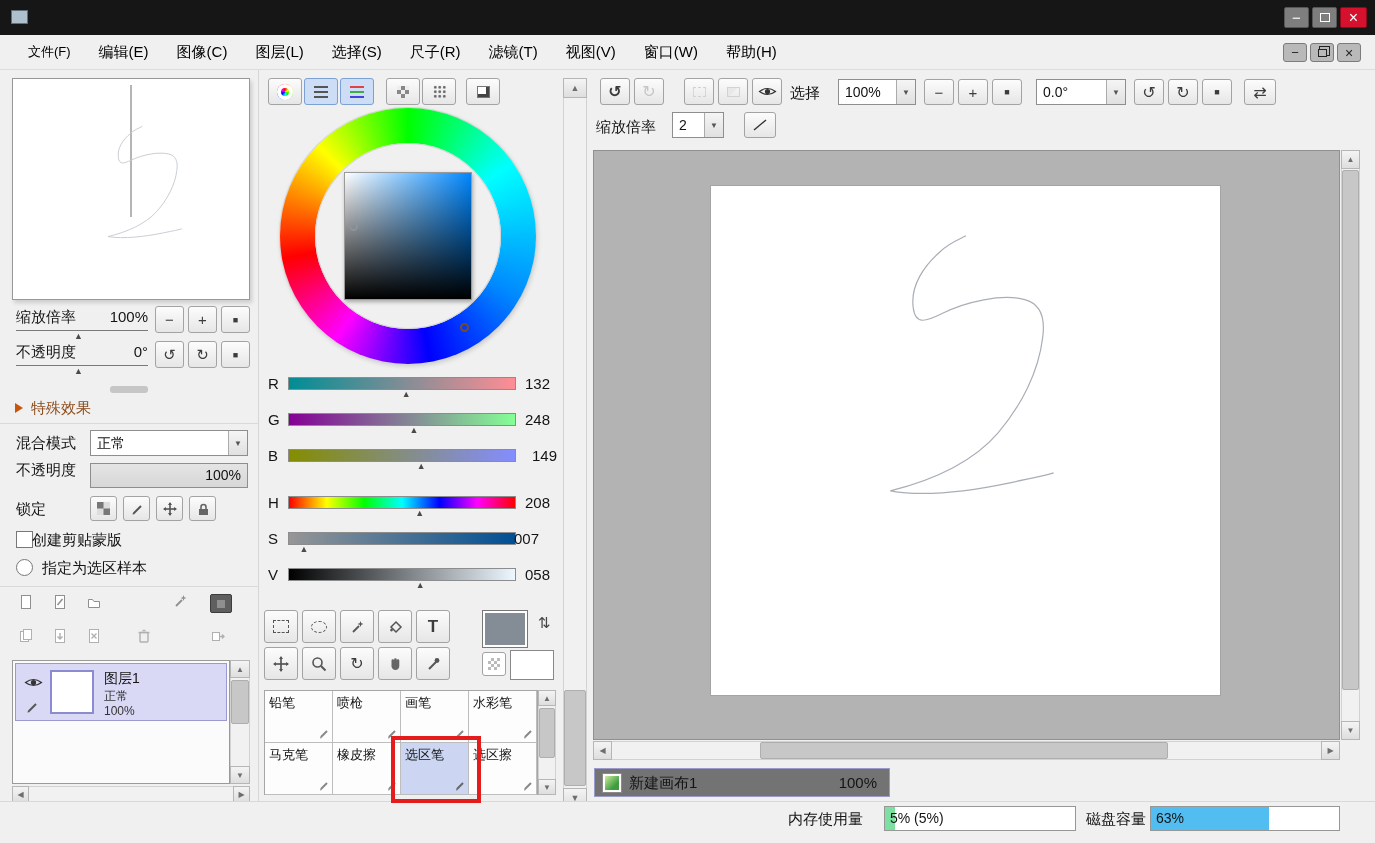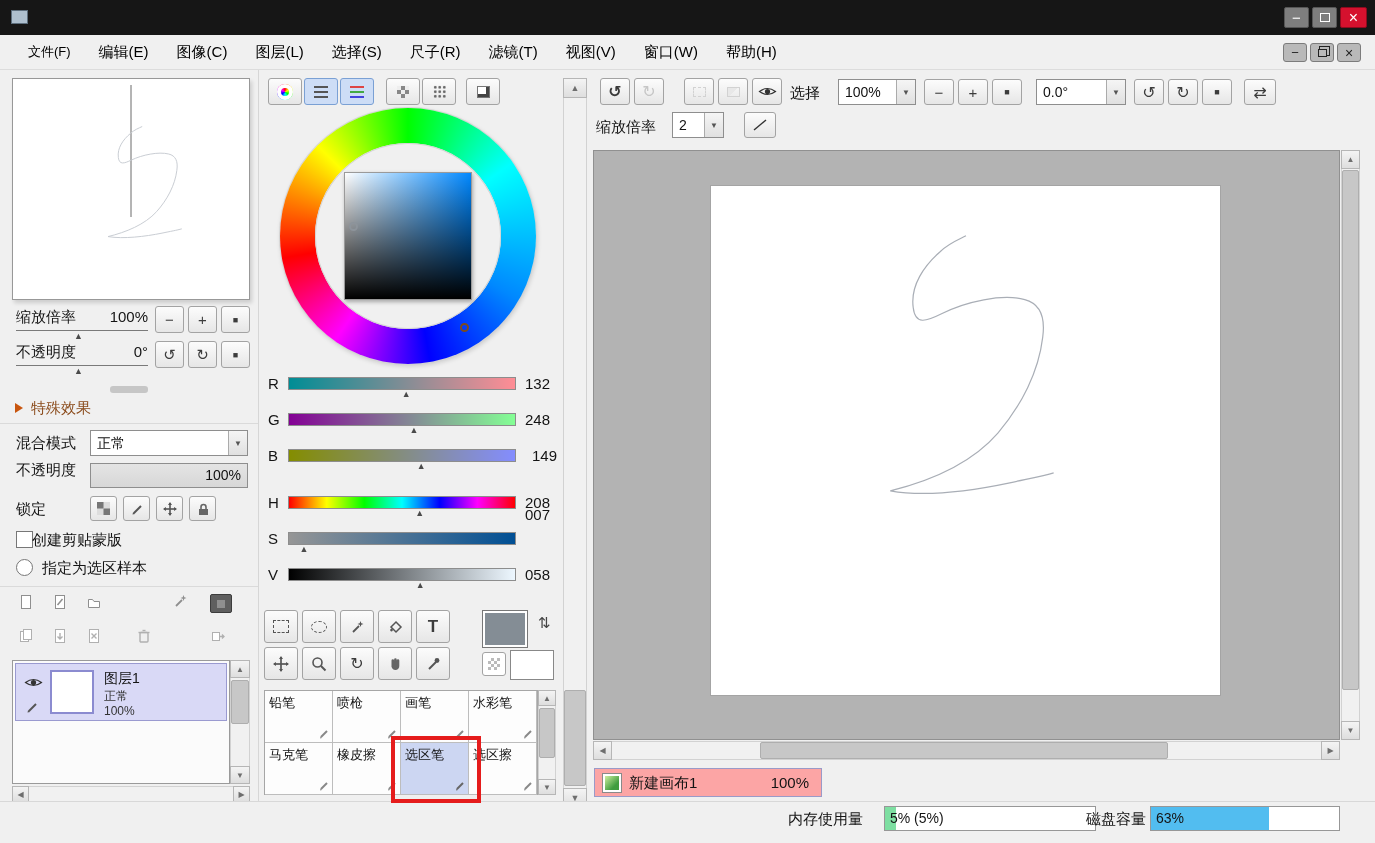--- a/index.html
+++ b/index.html
@@ -274,21 +274,21 @@
   <div class="strk g-h"></div>
   <span class="smk" style="left: 57.8%;">▲</span>
 </div>
 <span class="t15" style="left:514px;top:494px;width:36px;text-align:right">208</span>
 
 <span class="t15" style="left:268px;top:530px">S</span>
 <div class="srow" style="left:288px;top:532px">
   <div class="strk g-s"></div>
   <span class="smk" style="left: 7%;">▲</span>
 </div>
-<span class="t15" style="left:514px;top:506px;width:36px;text-align:right">007</span>
+<span class="t15" style="left:514px;top:530px;width:36px;">007</span>
 
 <span class="t15" style="left:268px;top:566px">V</span>
 <div class="srow" style="left:288px;top:568px">
   <div class="strk g-v"></div>
   <span class="smk" style="left: 58%;">▲</span>
 </div>
 <span class="t15" style="left:514px;top:566px;width:36px;text-align:right">058</span>
 
 <div class="btn" style="left:264px;top:610px;width:34px;height:33px">
   <span style="width:16px;height:13px;border:1px dashed #555"></span>
@@ -453,29 +453,29 @@
 </div>
 <div class="strack" style="left:1341px;top:150px;width:19px;height:590px"></div>
 <div class="sbtn" style="left:1341px;top:150px;width:19px;height:19px">▲</div>
 <div class="thumb" style="left:1342px;top:170px;width:17px;height:520px"></div>
 <div class="sbtn" style="left:1341px;top:721px;width:19px;height:19px">▼</div>
 <div class="strack" style="left:593px;top:741px;width:747px;height:19px"></div>
 <div class="sbtn" style="left:593px;top:741px;width:19px;height:19px">◀</div>
 <div class="thumb" style="left:760px;top:742px;width:408px;height:17px"></div>
 <div class="sbtn" style="left:1321px;top:741px;width:19px;height:19px">▶</div>
 
-<div class="abs" style="left:594px;top:768px;width:228px;height:29px;background:#fca5a5;border:1px solid #9a9ac8">
+<div class="abs" style="left:594px;top:768px;width:296px;height:29px;background:#737373;border:1px solid #9a9ac8">
   <span style="position:absolute;left:8px;top:5px;width:18px;height:18px;background:linear-gradient(135deg,#cfeea0,#3f9d3f 70%);border:2px solid #fff;box-shadow:0 0 0 1px #8a8a8a"></span>
   <span class="t15" style="left:34px;top:5px">新建画布1</span>
   <span class="t15" style="right:12px;top:5px">100%</span>
 </div>
 
 <div class="abs" style="left:0;top:801px;width:1375px;height:42px;background:#f0f0f0;border-top:1px solid #d8d8d8"></div>
 <span class="t15" style="left:788px;top:810px">内存使用量</span>
-<div class="abs" style="left:884px;top:806px;width:212px;height:25px;background:#fff;border:1px solid #979797">
+<div class="abs" style="left:884px;top:806px;width:192px;height:25px;background:#fff;border:1px solid #979797">
   <span style="position: absolute; left: 0px; top: 0px; height: 100%; width: 5%; background: rgb(126, 223, 162);"></span>
   <span class="t14" style="left:5px;top:3px">5% (5%)</span>
 </div>
 <span class="t15" style="left:1086px;top:810px">磁盘容量</span>
 <div class="abs" style="left:1150px;top:806px;width:190px;height:25px;background:#fff;border:1px solid #979797">
   <span style="position: absolute; left: 0px; top: 0px; height: 100%; width: 63%; background: rgb(82, 189, 240);"></span>
   <span class="t14" style="left:5px;top:3px">63%</span>
 </div>
 
 </body></html>

